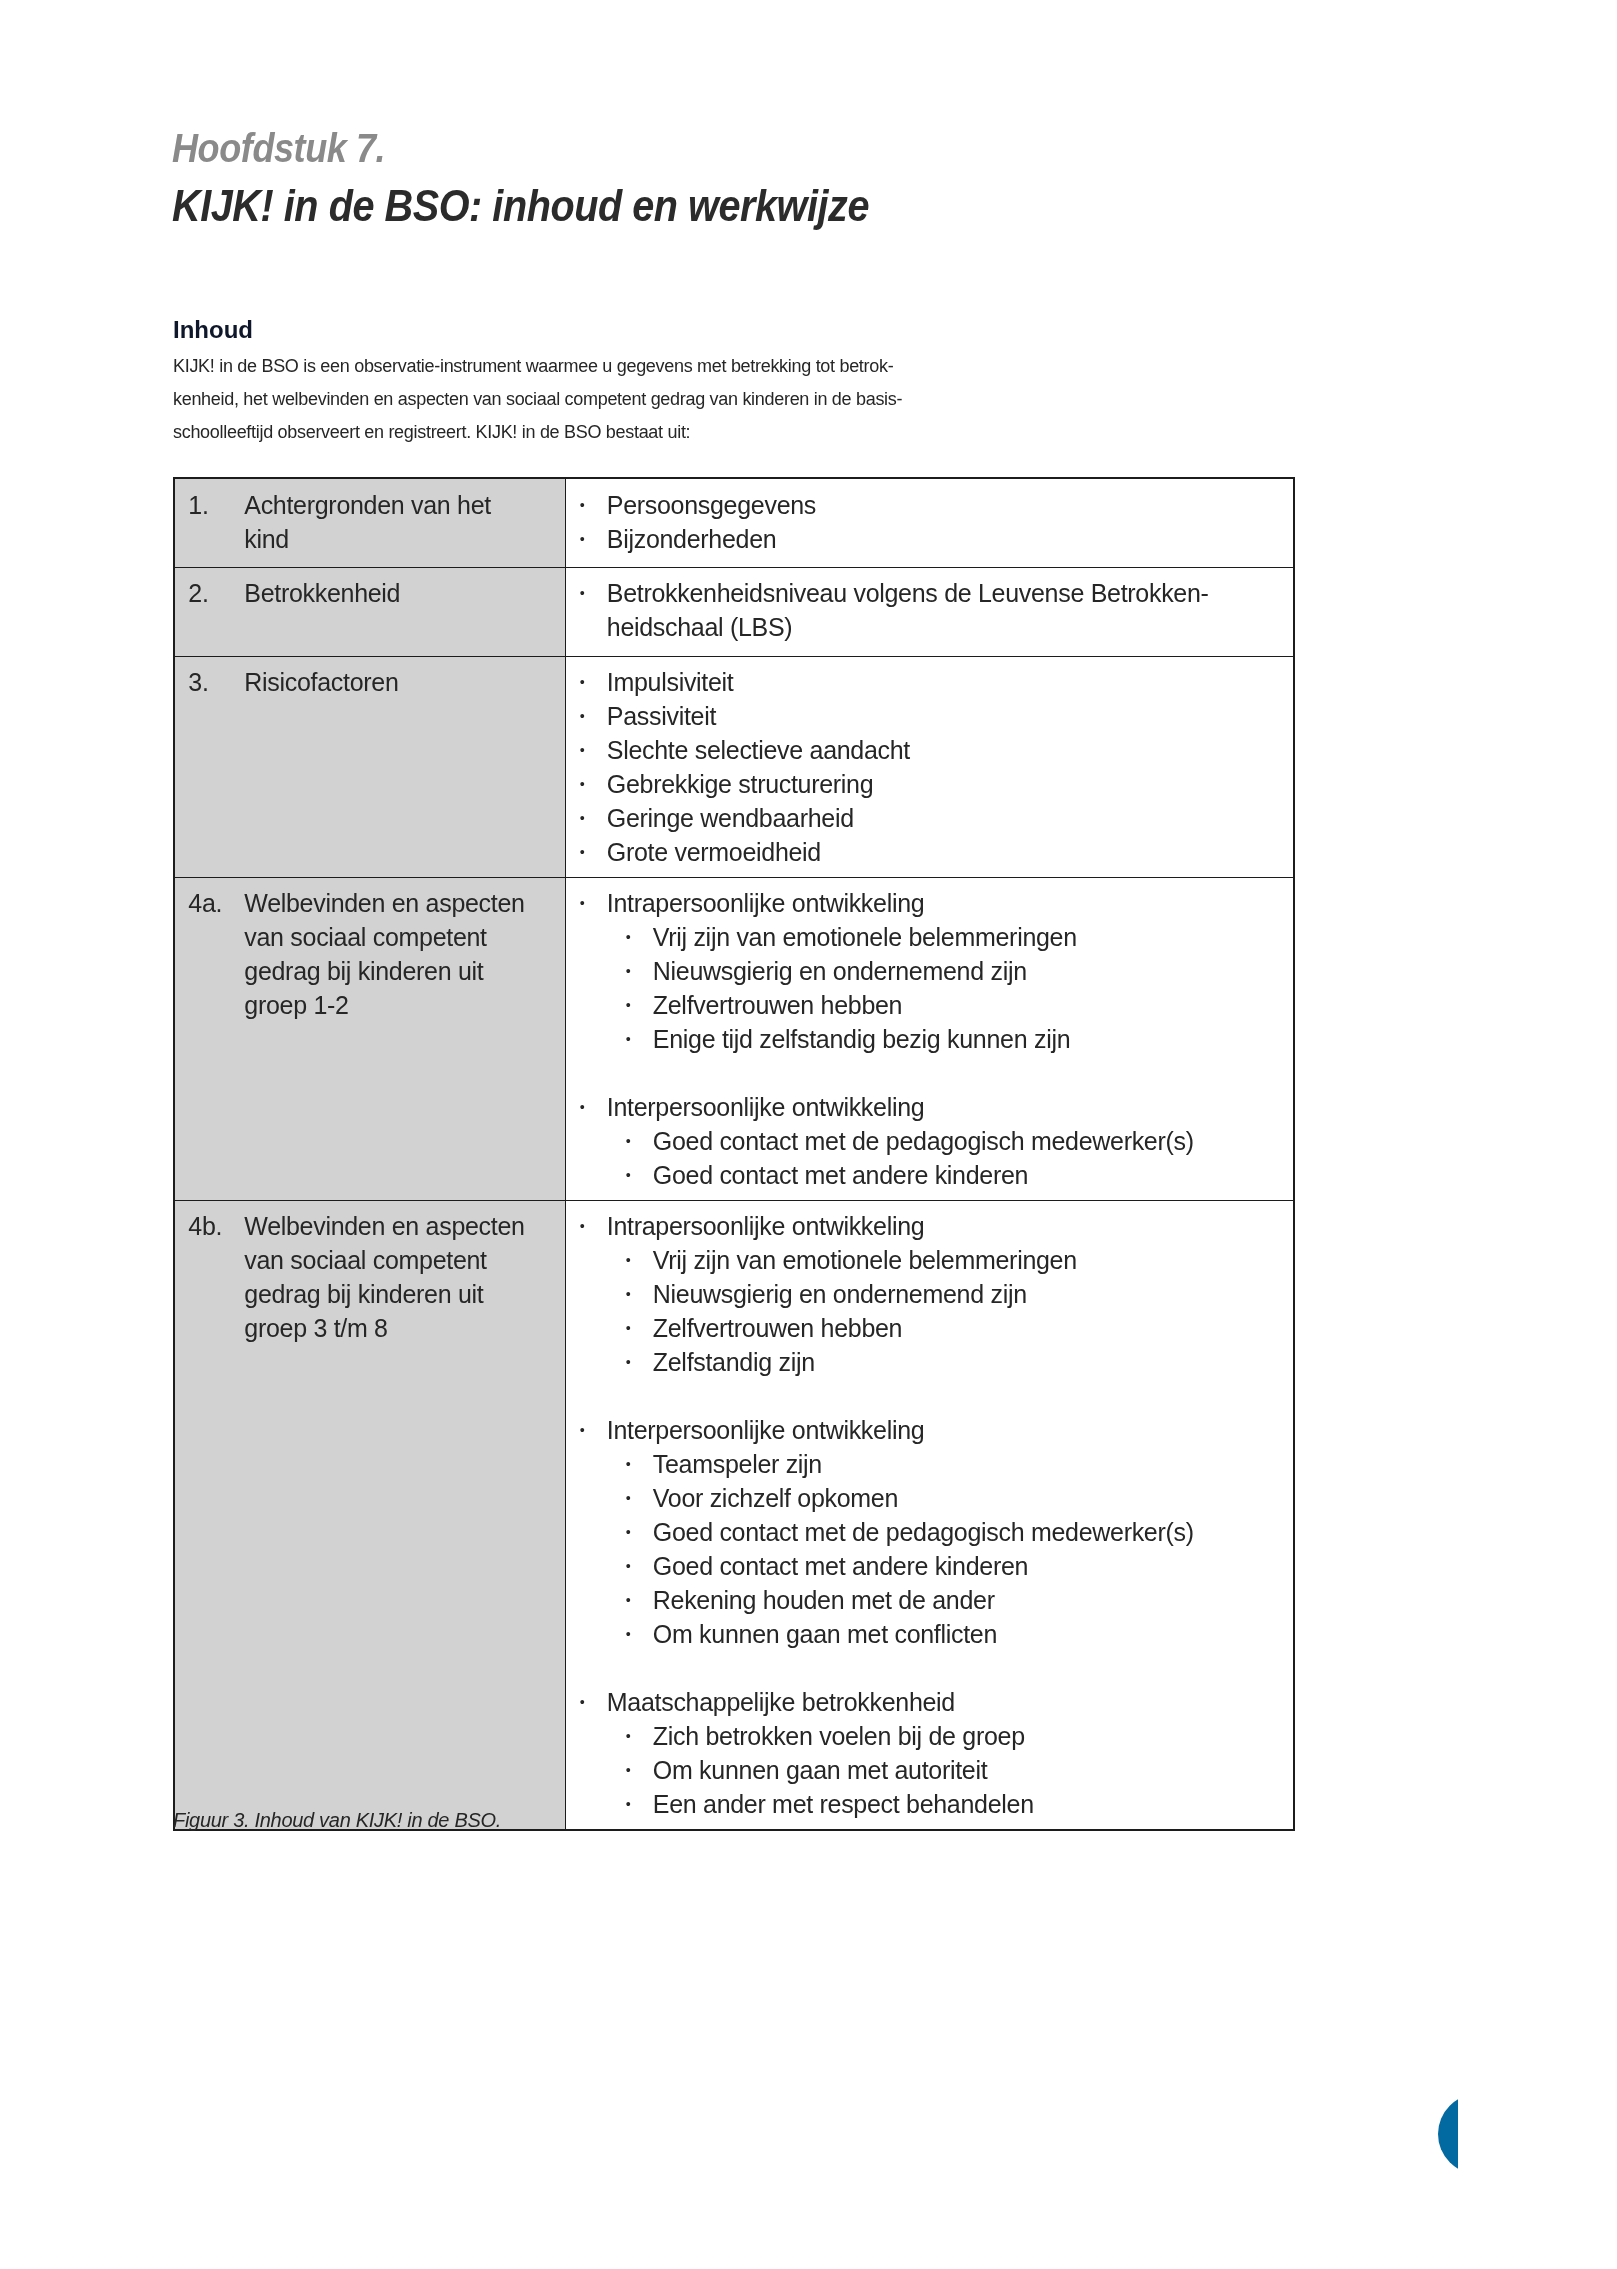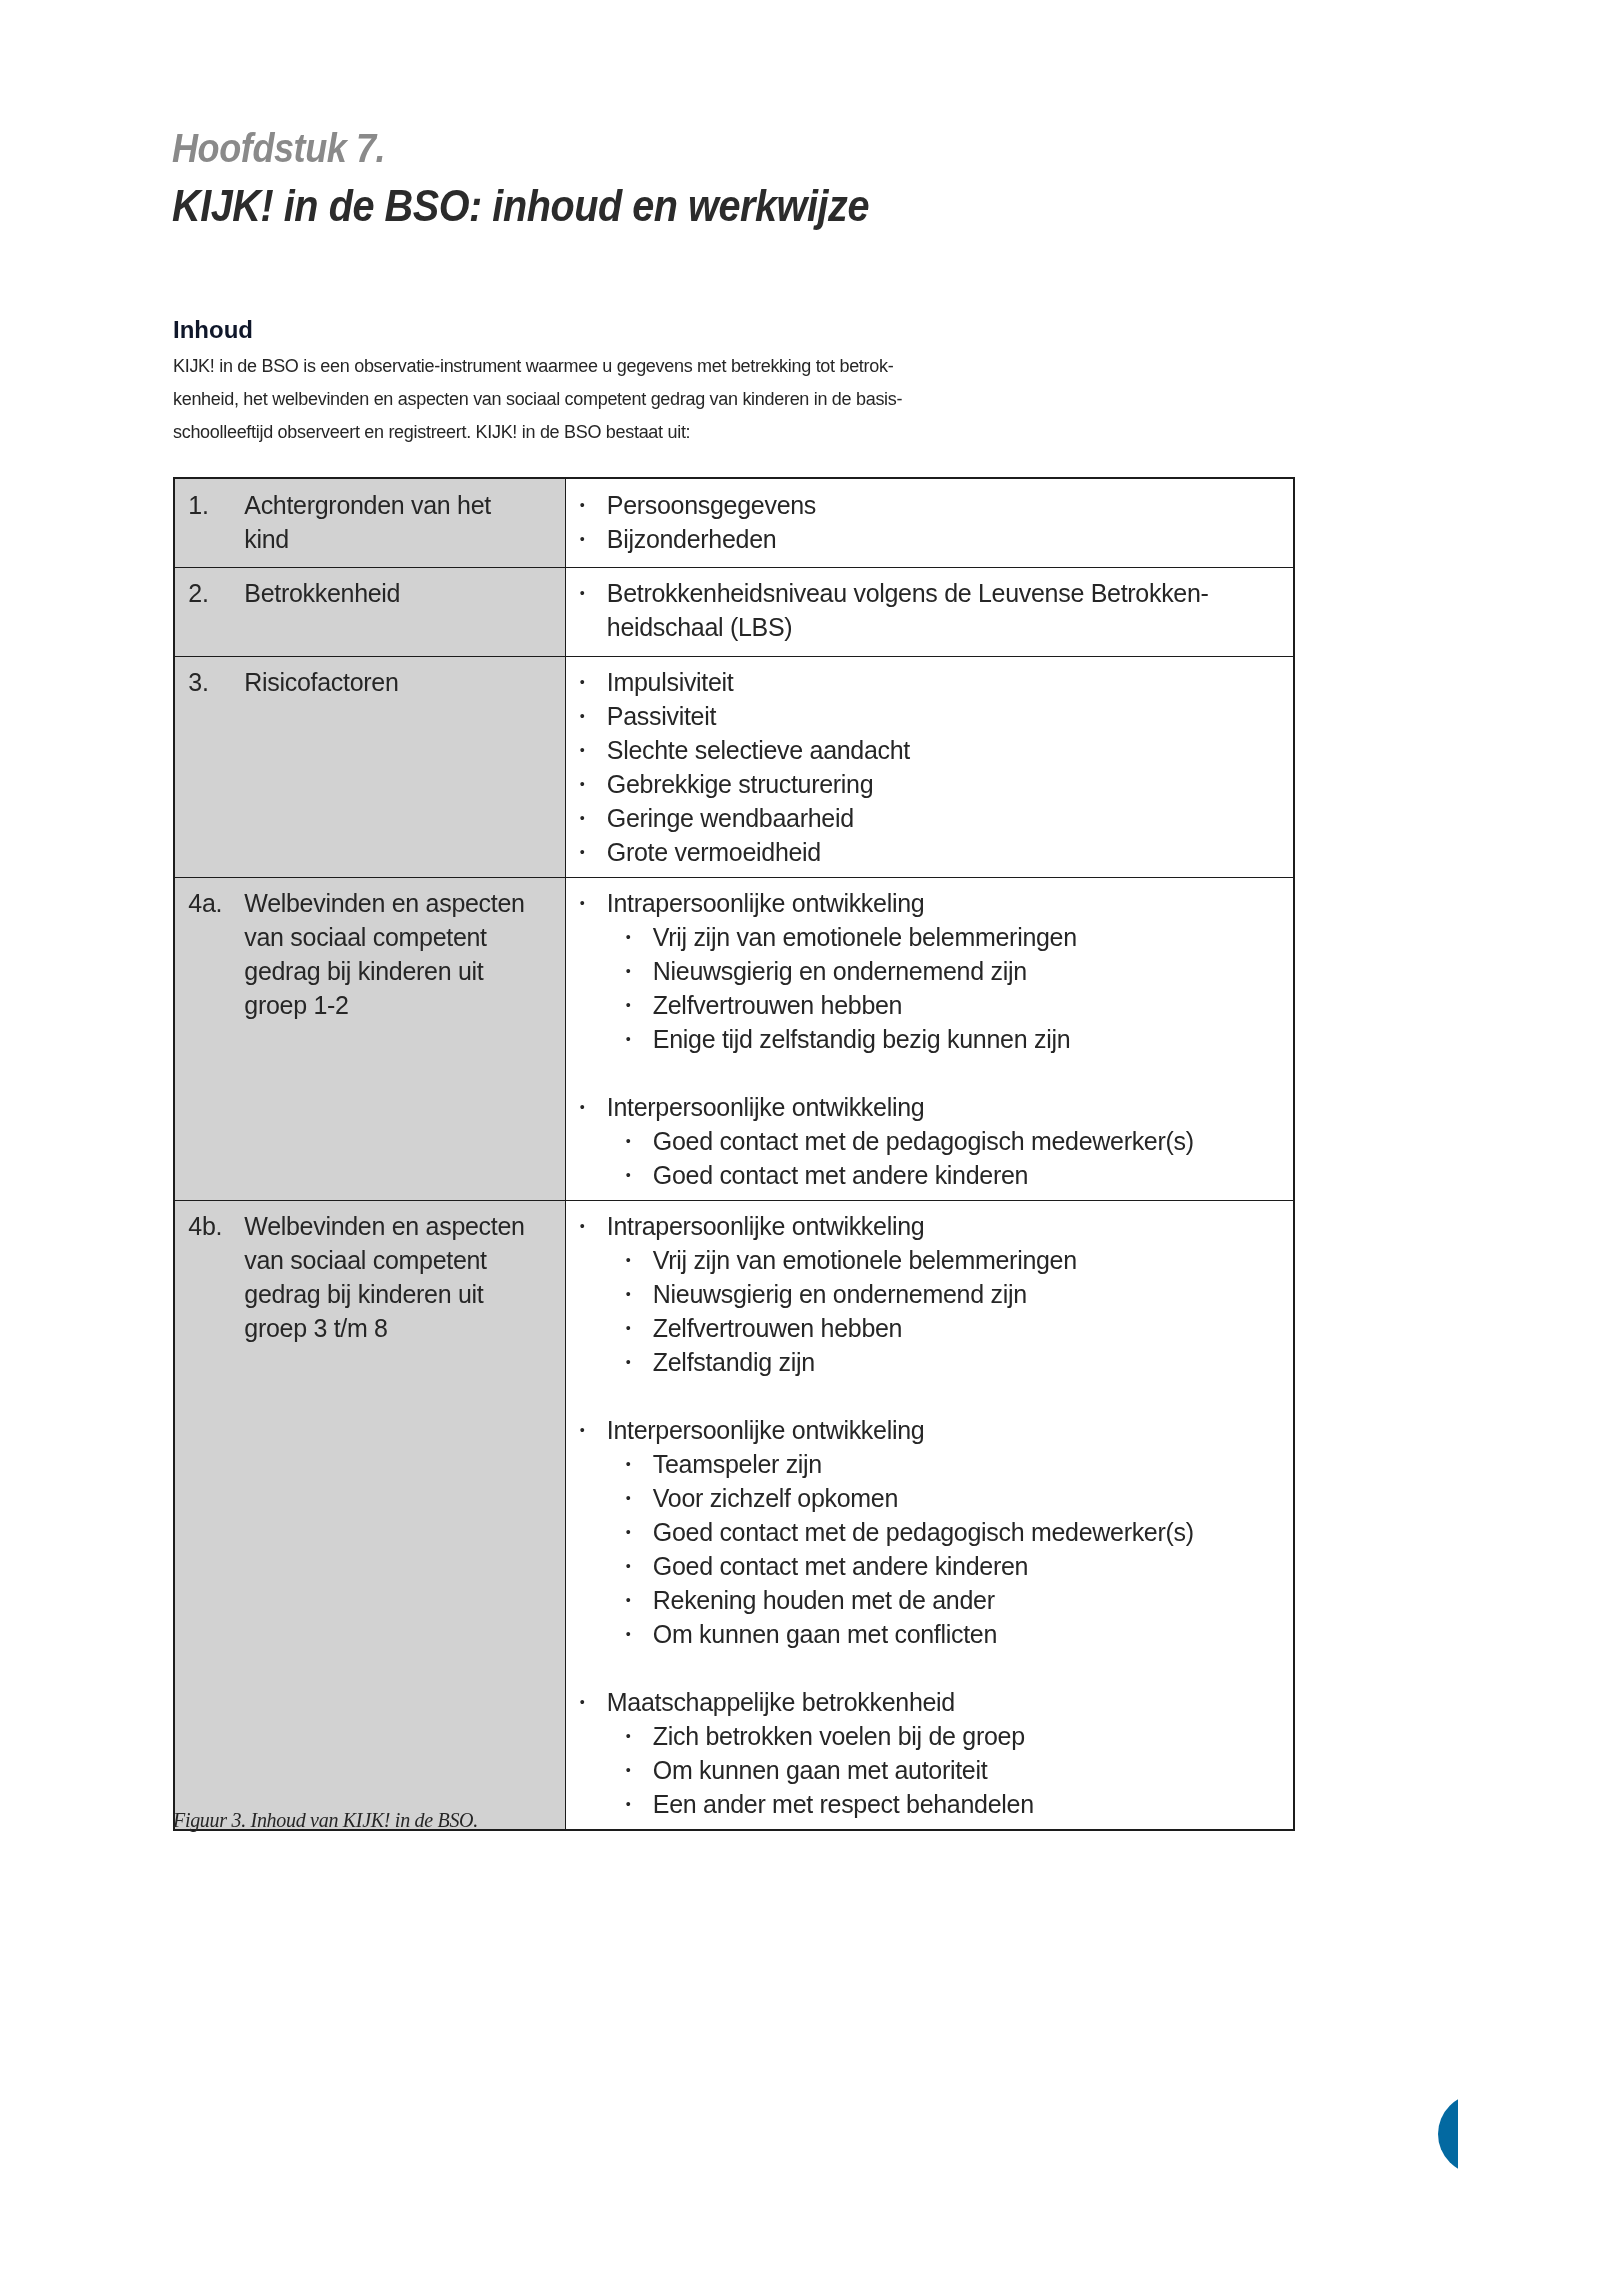--- a/index.html
+++ b/index.html
@@ -42,21 +42,21 @@
   .left-inner{display:flex;}
   .row-num{flex:none;width:56px;}
   .row-title{white-space:pre;}
   .block + .block{margin-top:34px;}
   .item{display:flex;}
   .item.l2{margin-left:46px;}
   .bullet{flex:none;width:27px;font-size:14.3px;line-height:34px;color:#262626;}
   .item-text{white-space:pre;}
   .figure-caption{
     position:absolute;left:173px;top:1807px;margin:0;
-    font-size:20px;line-height:27px;font-style:italic;letter-spacing:-0.3px;font-family:Liberation Serif, serif;
+    font-size:20px;line-height:27px;font-style:italic;letter-spacing:-0.3px;
   }
   .closing{
     position:absolute;left:173px;top:1862px;margin:0;
     font-size:25px;line-height:33px;letter-spacing:-0.3px;
   }
   .page-badge{
     position:absolute;left:1438px;top:2094px;width:80px;height:80px;
     border-radius:50%;background:#0369a1;
     display:flex;align-items:center;justify-content:center;
   }

